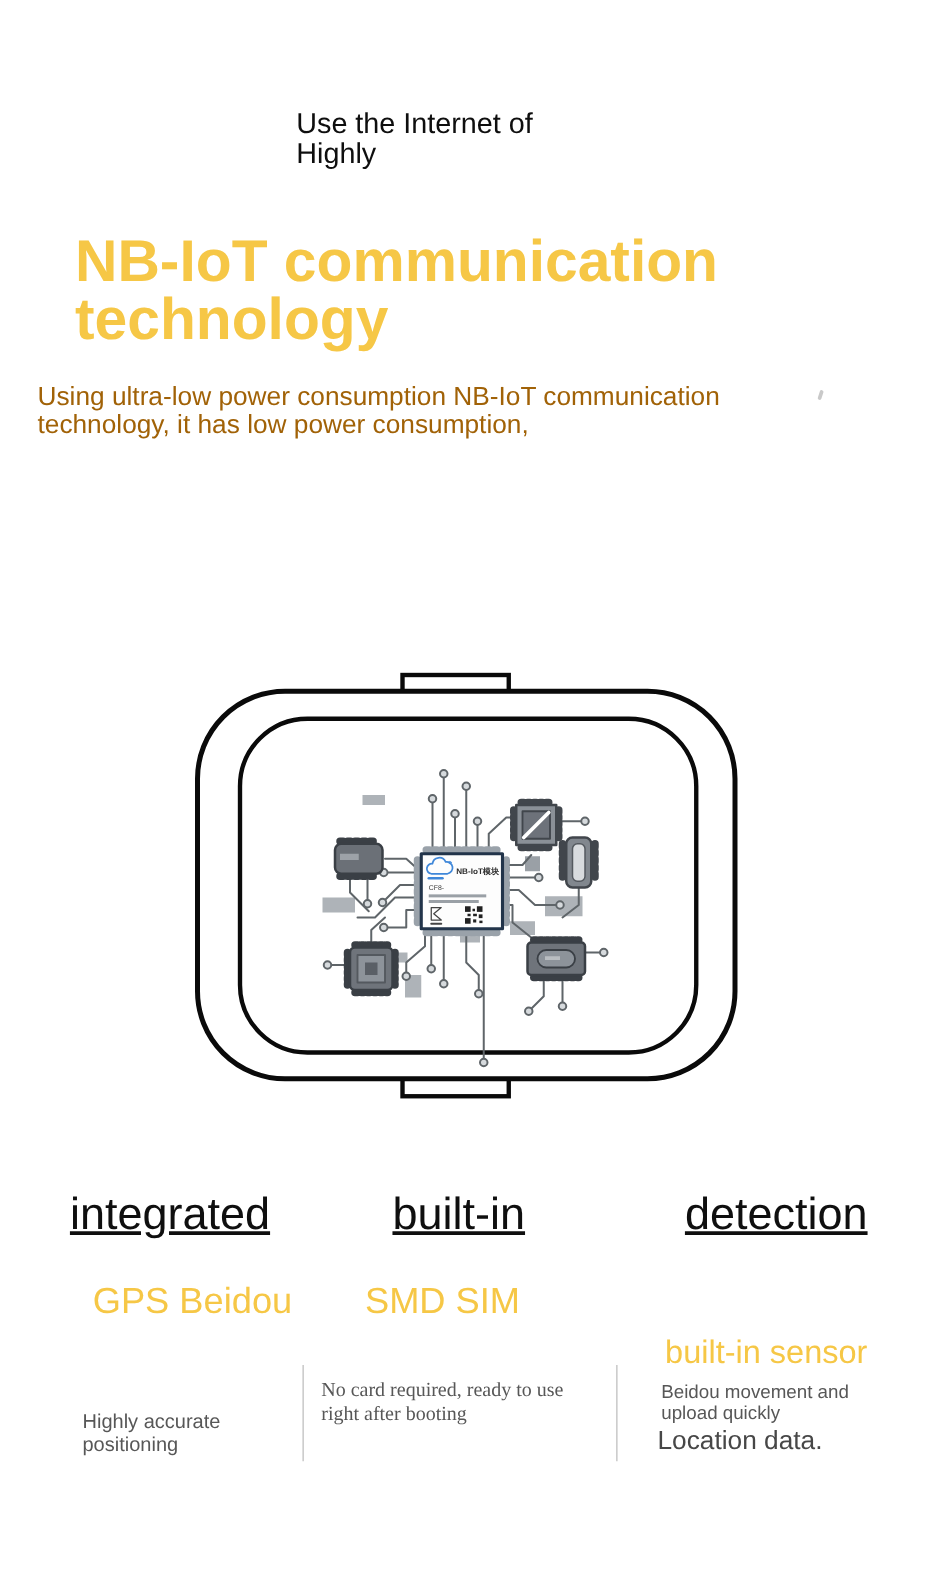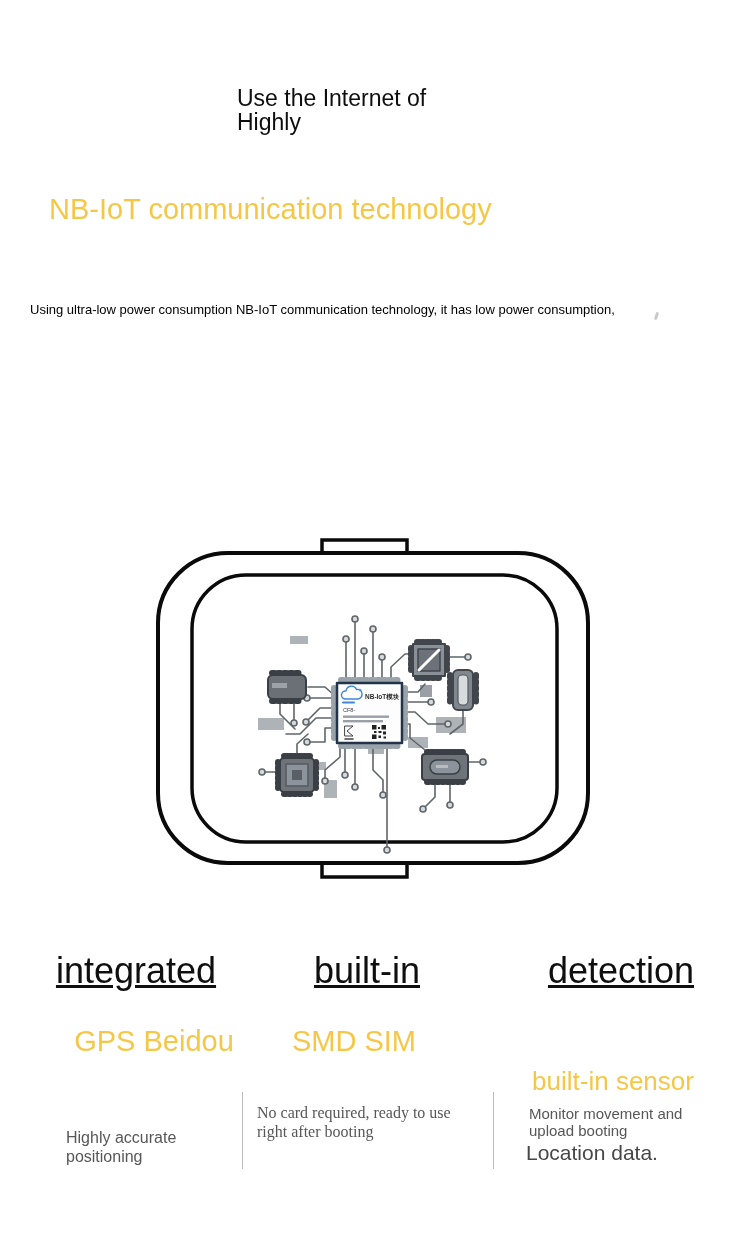--- a/index.html
+++ b/index.html
@@ -1,21 +1,21 @@
 <!DOCTYPE html>
 <html><head>
 <meta charset="utf-8">
 <style>
   html,body{margin:0;padding:0;background:#fff;}
   .page{position:relative;width:750px;height:1257px;background:#ffffff;overflow:hidden;
         font-family:"Liberation Sans", sans-serif;}
   .abs{position:absolute;}
   .intro{left:237px;top:86px;width:232px;font-size:23px;line-height:24px;color:#0e0e0e;}
-  .title{left:49px;top:186px;width:640px;font-size:29px;line-height:46px;color:#f6c746;font-weight:400;}
-  .para{left:30px;width:628px;font-size:13px;line-height:21.5px;color:#000000;}
+  .title{left:60px;top:186px;width:640px;font-size:47px;line-height:46px;color:#f6c746;font-weight:700;}
+  .para{left:30px;width:628px;font-size:21px;line-height:21.5px;color:#a16207;}
   .p1{top:286px;}
   .p2{top:375px;}
   .stray-mark{left:655px;top:312px;width:3px;height:8px;border-radius:2px;background:#c9c9c9;transform:rotate(18deg);}
   .device{left:145px;top:515px;width:460px;height:380px;}
   .feat-header{top:950px;font-size:36px;line-height:41px;color:#0f0f0f;text-align:center;text-decoration:underline;}
   .feat-highlight{top:1024px;font-size:29px;line-height:34px;color:#f6c746;text-align:center;}
   .fh1{left:0;width:242px;padding-left:30px;box-sizing:border-box;}
   .fh2{left:242px;width:250px;}
   .fh3{left:492px;width:258px;}
   .fy1{left:0;width:242px;padding-left:10px;box-sizing:border-box;margin-left:28px;}
@@ -206,19 +206,19 @@
   <div class="abs feat-header fh1">integrated</div>
   <div class="abs feat-header fh2">built-in</div>
   <div class="abs feat-header fh3">detection</div>
 
   <div class="abs feat-highlight fy1">GPS Beidou</div>
   <div class="abs feat-highlight fy2">SMD SIM</div>
   <div class="abs feat-highlight fy3">built-in sensor</div>
 
   <div class="abs feat-desc fd1">Highly accurate positioning</div>
   <div class="abs feat-desc fd2">No card required, ready to use right after booting</div>
-  <div class="abs feat-desc fd3">Monitor movement and upload booting</div>
+  <div class="abs feat-desc fd3">Beidou movement and upload quickly</div>
   <div class="abs feat-extra">Location data.</div>
 
   <div class="abs vdivider dv1"></div>
   <div class="abs vdivider dv2"></div>
 
 </div>
 
 </body></html>

